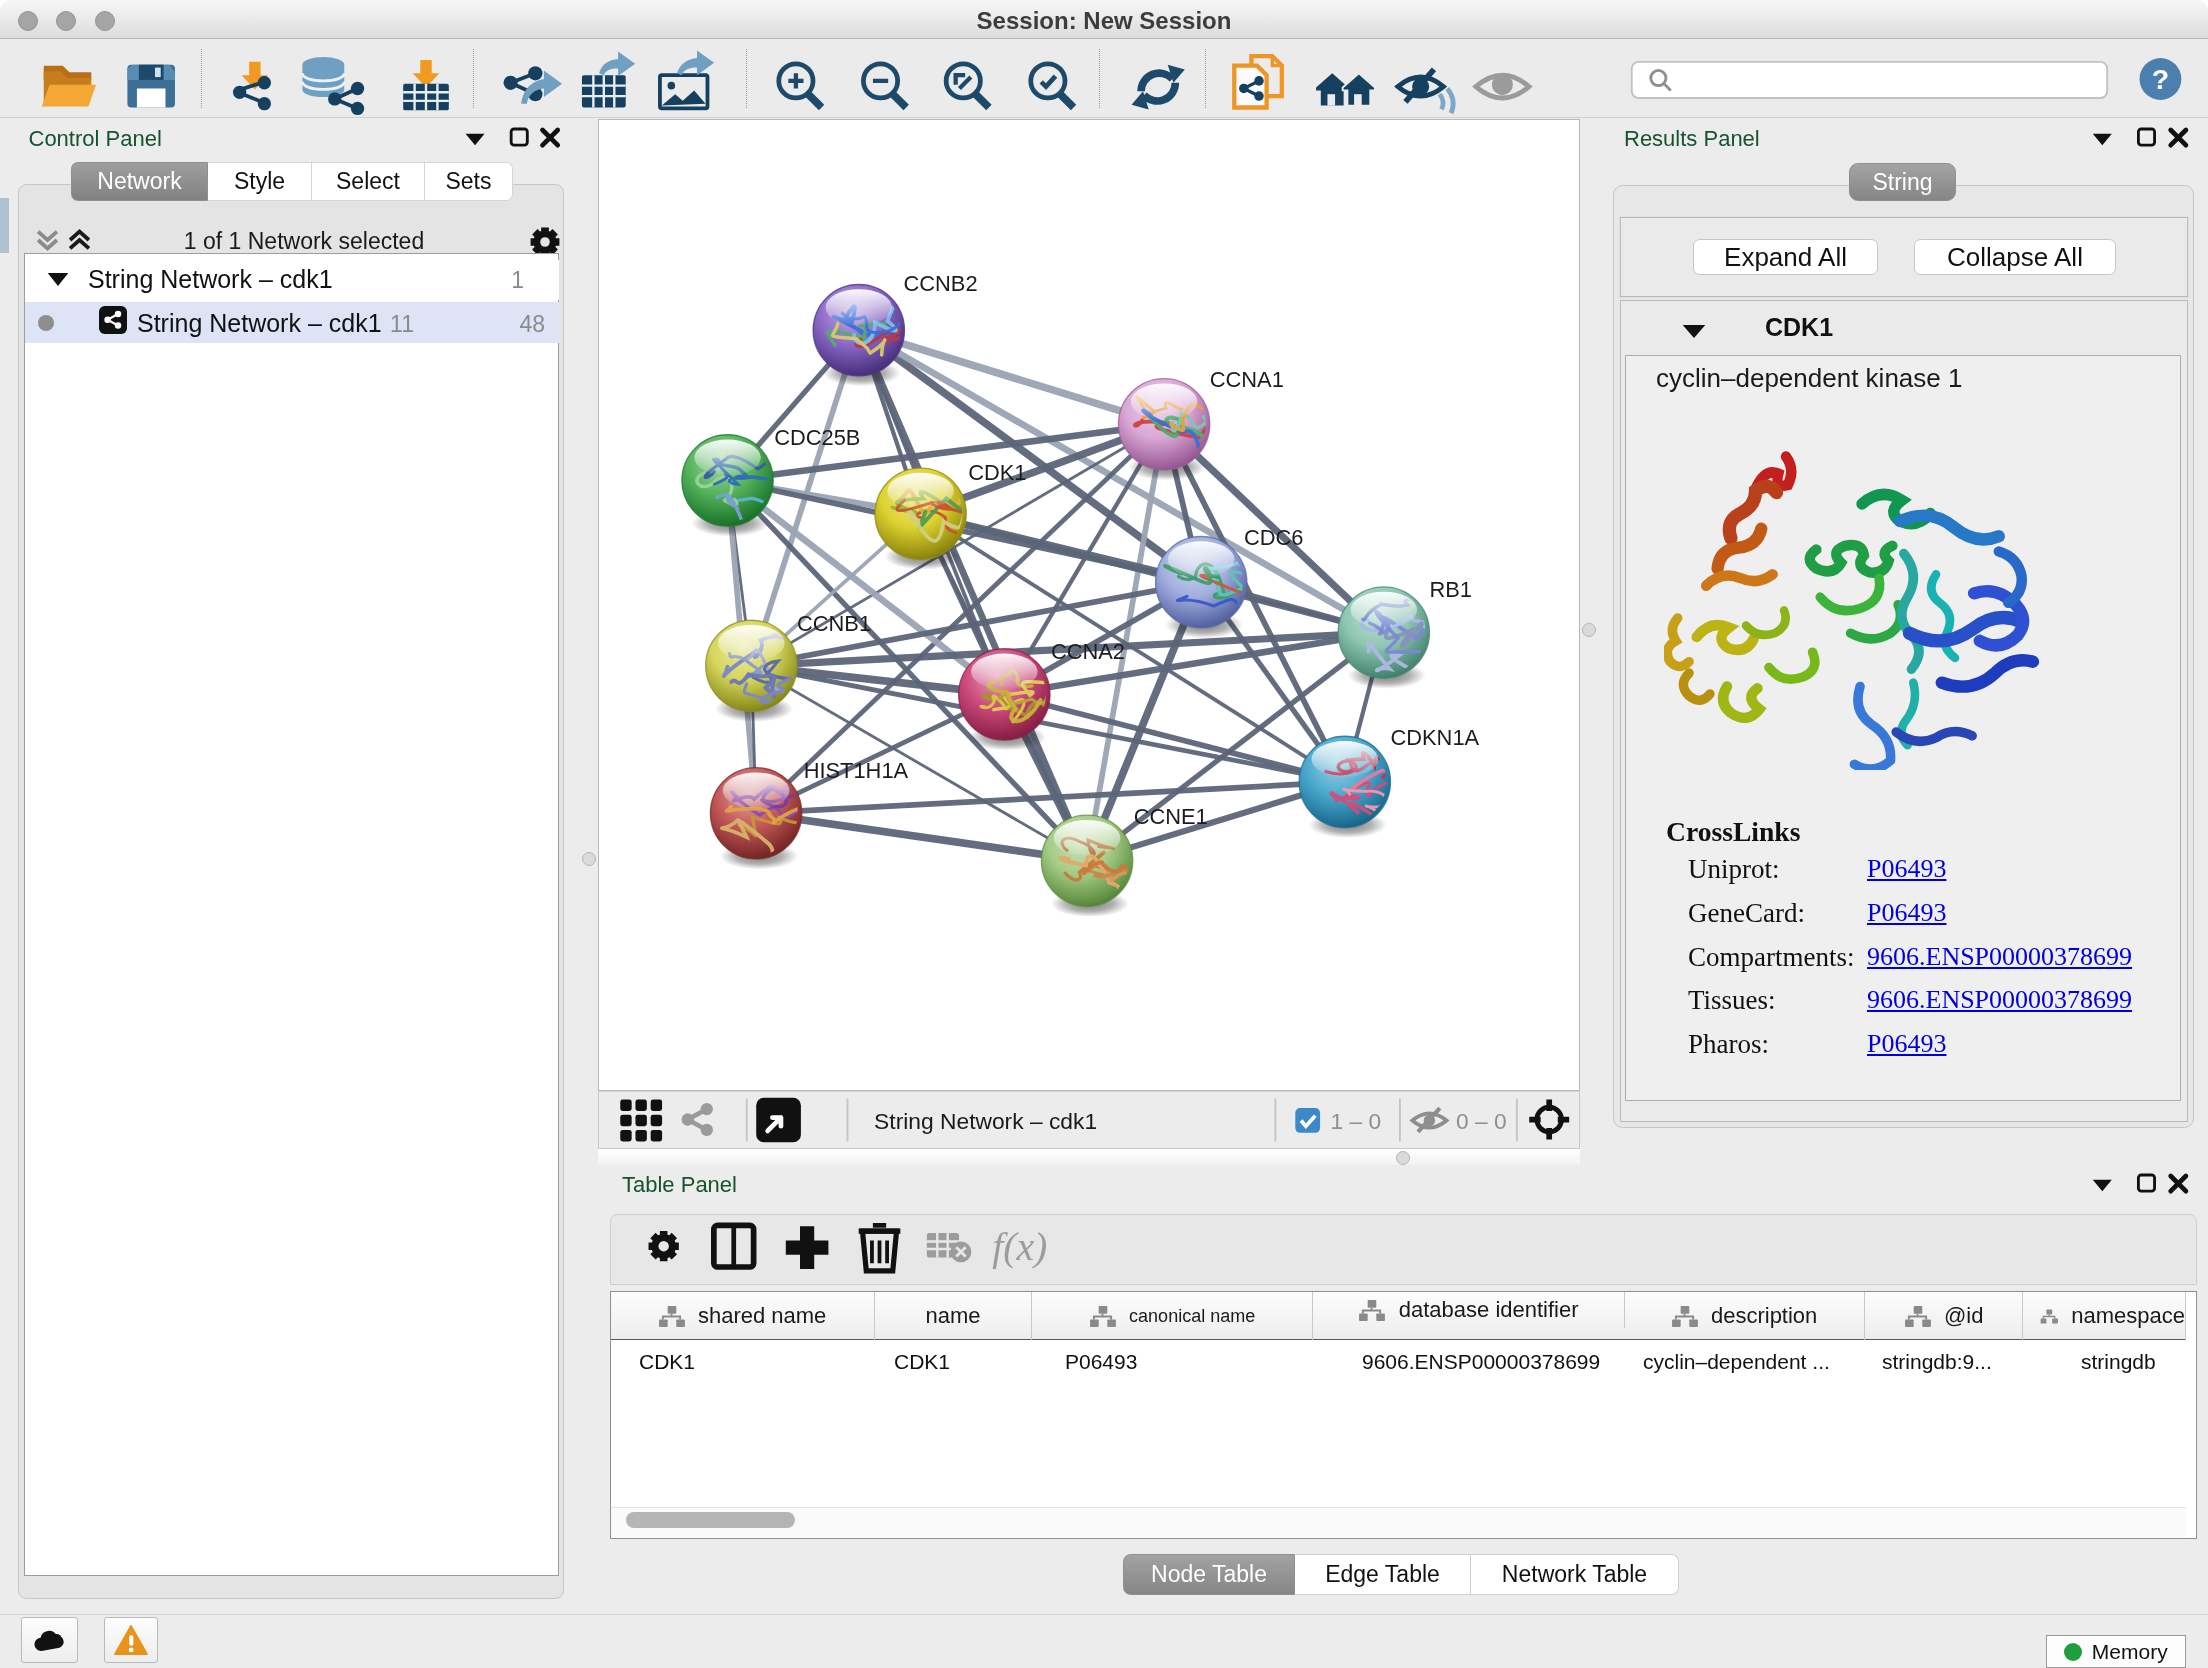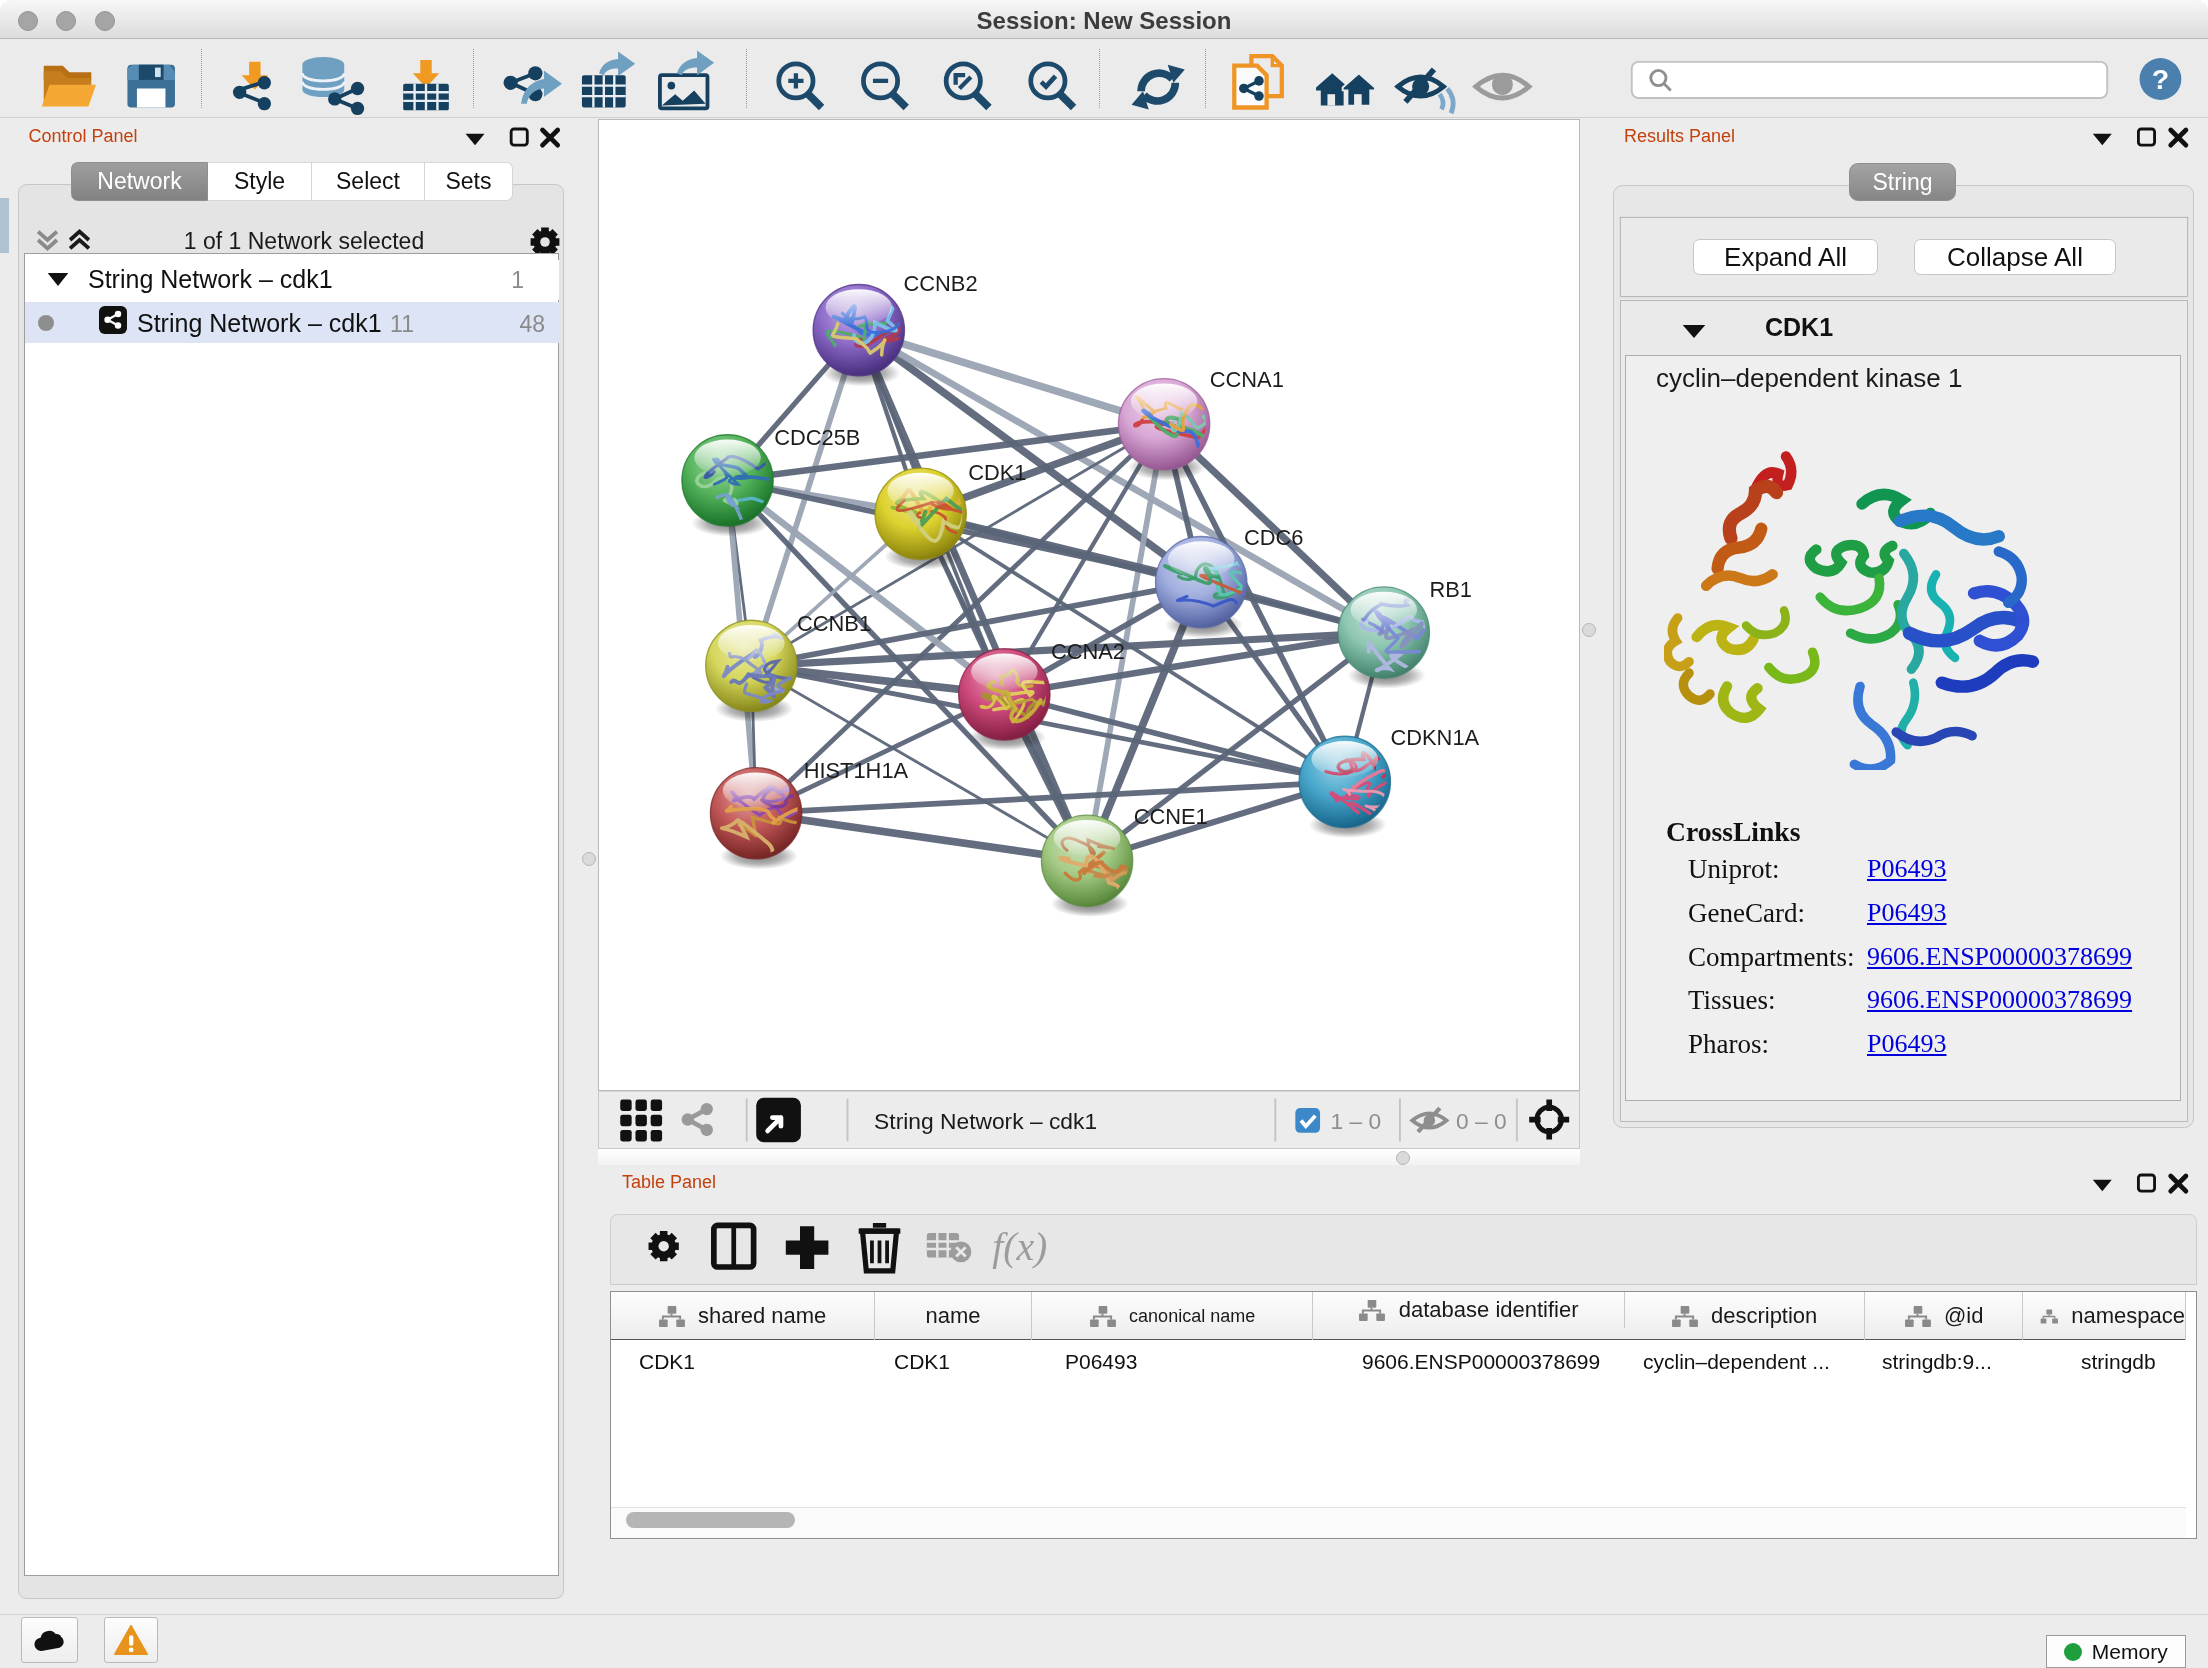--- a/index.html
+++ b/index.html
@@ -1,18 +1,18 @@
 <!DOCTYPE html>
 <html style="font-size:15px"><head><meta charset="utf-8">
 <style>
 *{margin:0;padding:0;box-sizing:border-box}
 html,body{width:2208px;height:1668px;background:#fff;font-family:"Liberation Sans",sans-serif;-webkit-font-smoothing:antialiased}
 #win{position:absolute;left:0;top:0;width:2208px;height:1668px;background:#ececec;border-radius:11.4px 11.4px 0 0;overflow:hidden;opacity:0.999}
 .abs{position:absolute}
-.panehdr{font-size:18px;color:#c2410c}
+.panehdr{font-size:22px;color:#14532d}
 svg{display:block}
 </style></head><body>
 <div id="win">
 
 <div class="abs" style="left:0;top:0;width:2208px;height:39px;background:linear-gradient(#f7f7f7,#dcdcdc);border-bottom:1px solid #b7b7b7;border-radius:11.4px 11.4px 0 0">
   <div class="abs" style="left:18px;top:10.5px;width:20px;height:20px;border-radius:50%;background:#a5a5a5;border:1px solid #939393"></div>
   <div class="abs" style="left:56px;top:10.5px;width:20px;height:20px;border-radius:50%;background:#a5a5a5;border:1px solid #939393"></div>
   <div class="abs" style="left:95px;top:10.5px;width:20px;height:20px;border-radius:50%;background:#a5a5a5;border:1px solid #939393"></div>
   <div class="abs" style="left:0;top:6.7px;width:2208px;text-align:center;font-size:24px;font-weight:bold;color:#3c3c3c">Session: New Session</div>
 </div>
@@ -741,20 +741,25 @@
 <div class="abs" style="left:894px;top:1350px;font-size:21px;color:#111;white-space:nowrap">CDK1</div>
 <div class="abs" style="left:1065px;top:1350px;font-size:21px;color:#111;white-space:nowrap">P06493</div>
 <div class="abs" style="left:1362px;top:1350px;font-size:21px;color:#111;white-space:nowrap">9606.ENSP00000378699</div>
 <div class="abs" style="left:1643px;top:1350px;font-size:21px;color:#111;white-space:nowrap">cyclin–dependent ...</div>
 <div class="abs" style="left:1882px;top:1350px;font-size:21px;color:#111;white-space:nowrap">stringdb:9...</div>
 <div class="abs" style="left:2081px;top:1350px;font-size:21px;color:#111;white-space:nowrap">stringdb</div>
 
 <div class="abs" style="left:611px;top:1507px;width:1575px;height:31px;background:#fafafa;border-top:1px solid #e2e2e2"></div>
 <div class="abs" style="left:626px;top:1512px;width:169px;height:16px;background:#b5b5b5;border-radius:8.6px"></div>
 
+<div class="abs" style="left:1123px;top:1554px;height:41px;display:flex;font-size:23px">
+ <div style="width:172px;background:linear-gradient(#a2a2a2,#868686);color:#fff;display:flex;align-items:center;justify-content:center;border-radius:7.6px 0 0 7.6px;border:1px solid #8f8f8f">Node Table</div>
+ <div style="width:176px;background:#fff;color:#111;display:flex;align-items:center;justify-content:center;border:1px solid #d0d0d0;border-left:none">Edge Table</div>
+ <div style="width:208px;background:#fff;color:#111;display:flex;align-items:center;justify-content:center;border-radius:0 7.6px 7.6px 0;border:1px solid #d0d0d0;border-left:none">Network Table</div>
+</div>
 
 <div class="abs" style="left:0;top:1614px;width:2208px;height:54px;background:#ececec;border-top:1.9px solid #d2d2d2"></div>
 <div class="abs" style="left:21px;top:1617px;width:57px;height:46px;background:linear-gradient(#fdfdfd,#ededed);border:1px solid #b9b9b9;border-radius:2.9px;display:flex;align-items:center;justify-content:center">
 <svg width="34" height="25" viewBox="0 0 36 26">
         <path d="M9 24 a7 7 0 0 1 -1 -14 a9 9 0 0 1 17 -2 a6.5 6.5 0 0 1 3 12.6 z" fill="#111"></path>
         <circle cx="25" cy="11" r="5" fill="#111"></circle>
       </svg>
 </div>
 <div class="abs" style="left:104px;top:1617px;width:54px;height:46px;background:linear-gradient(#fdfdfd,#ededed);border:1px solid #b9b9b9;border-radius:2.9px;display:flex;align-items:center;justify-content:center">
 <svg width="36" height="32" viewBox="0 0 38 34">

